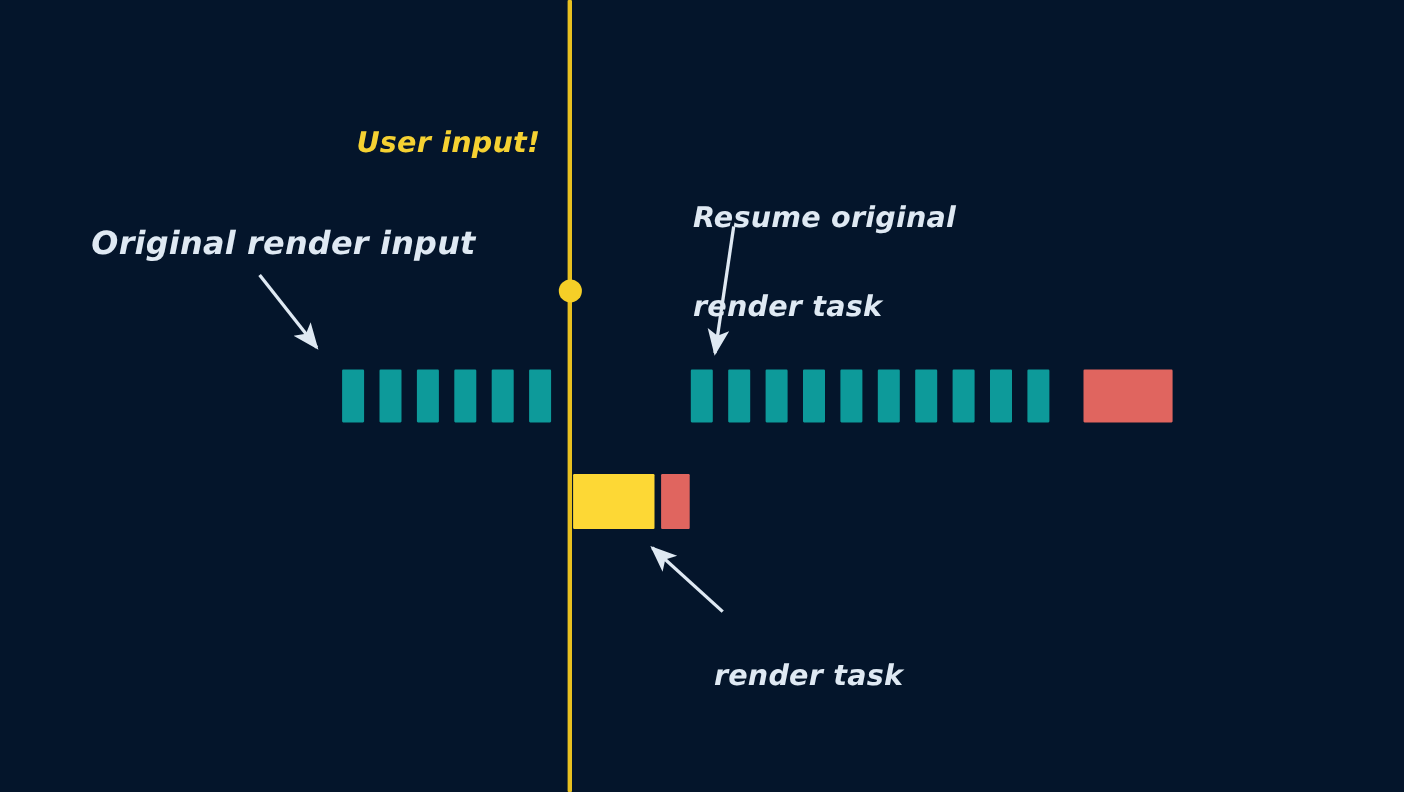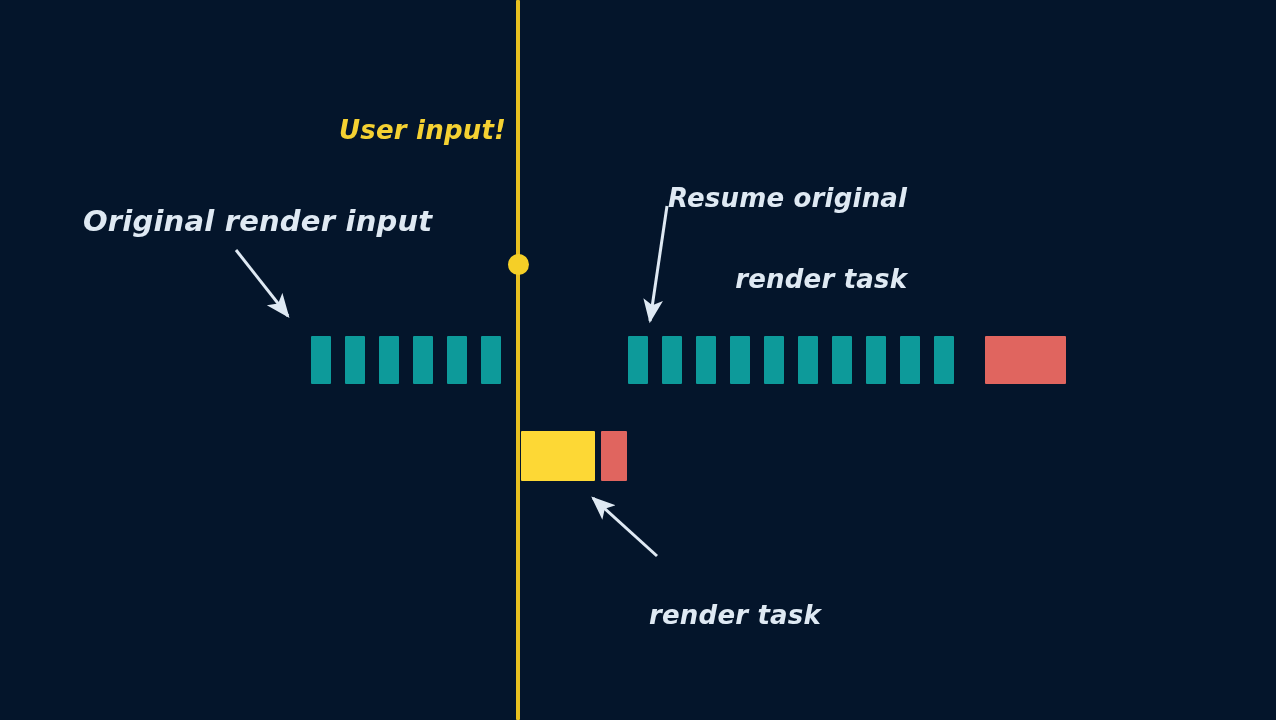--- a/index.html
+++ b/index.html
@@ -51,22 +51,22 @@
     font-style: italic;
     font-weight: bold;
     letter-spacing: 0.2px;
     white-space: pre;
     line-height: 1.04;
   }
   .label-light { color: #dfe9f3; }
   .label-yellow{ color: #f5d132; }
 
   .lbl-original  { left: 83px;  top: 206px; font-size: 29px; }
-  .lbl-userinput { left: 339px; top: 117px; font-size: 26px; }
-  .lbl-resume    { left: 668px; top: 131px; font-size: 26px; text-align: right; }
+  .lbl-userinput { left: 324px; top: 117px; font-size: 26px; }
+  .lbl-resume    { left: 630px; top: 131px; font-size: 26px; }
   .lbl-higher    { left: 649px; top: 548px; font-size: 26px; }
 
   svg.arrows {
     position: absolute;
     left: 0; top: 0;
     width: 1276px;
     height: 720px;
     pointer-events: none;
   }
 </style>

